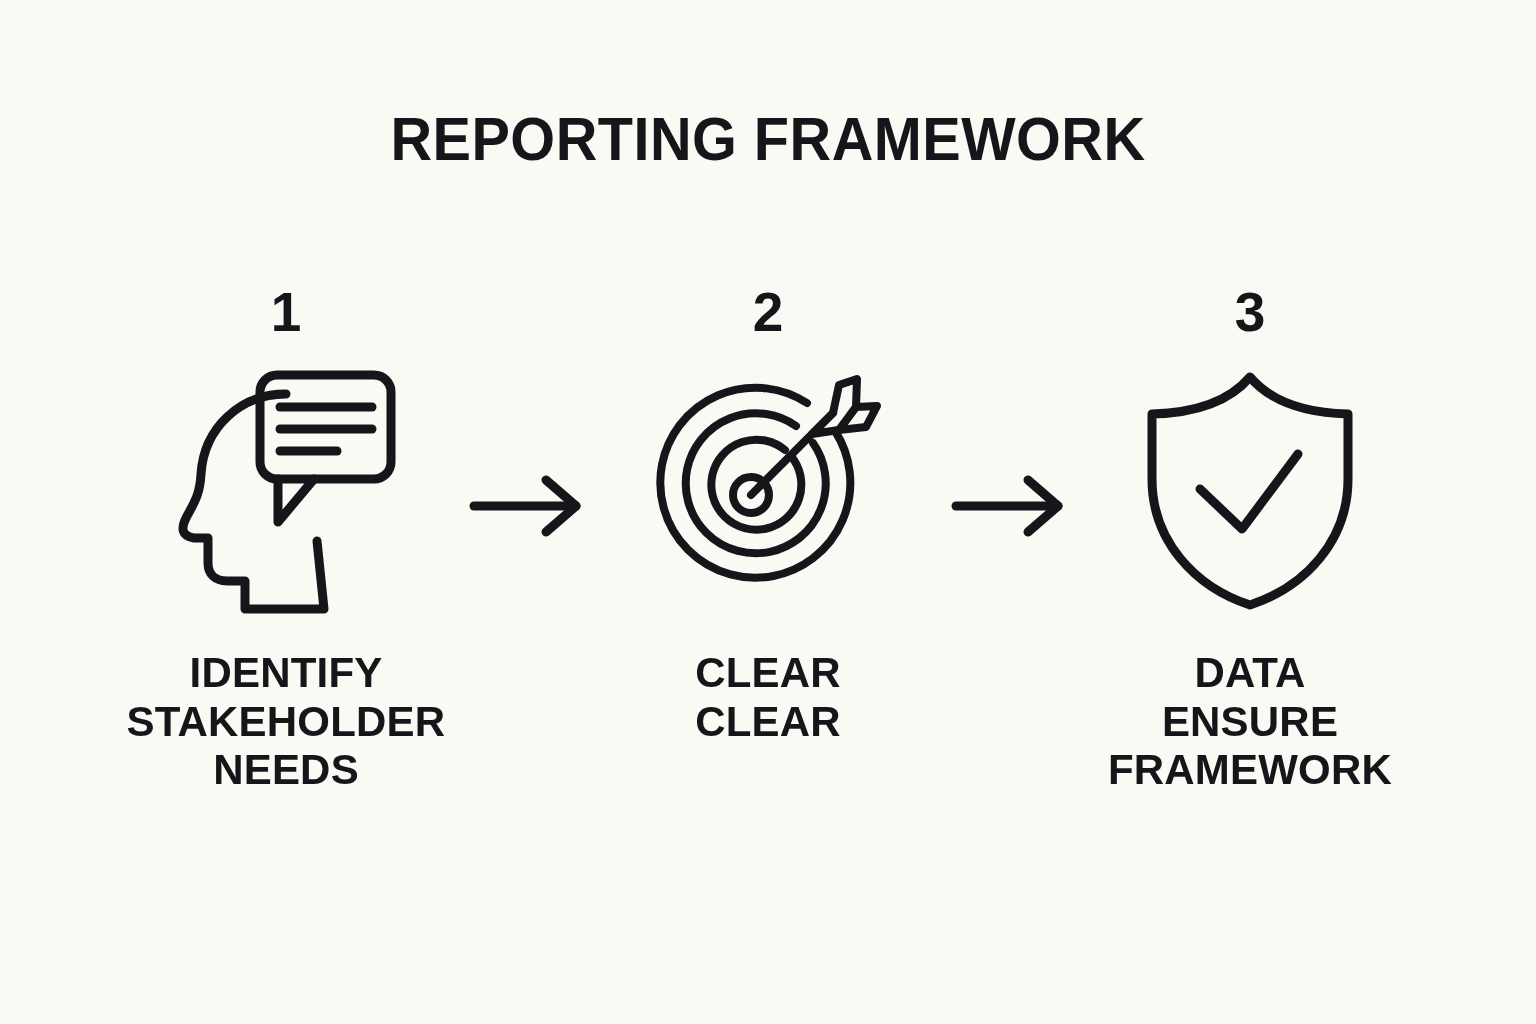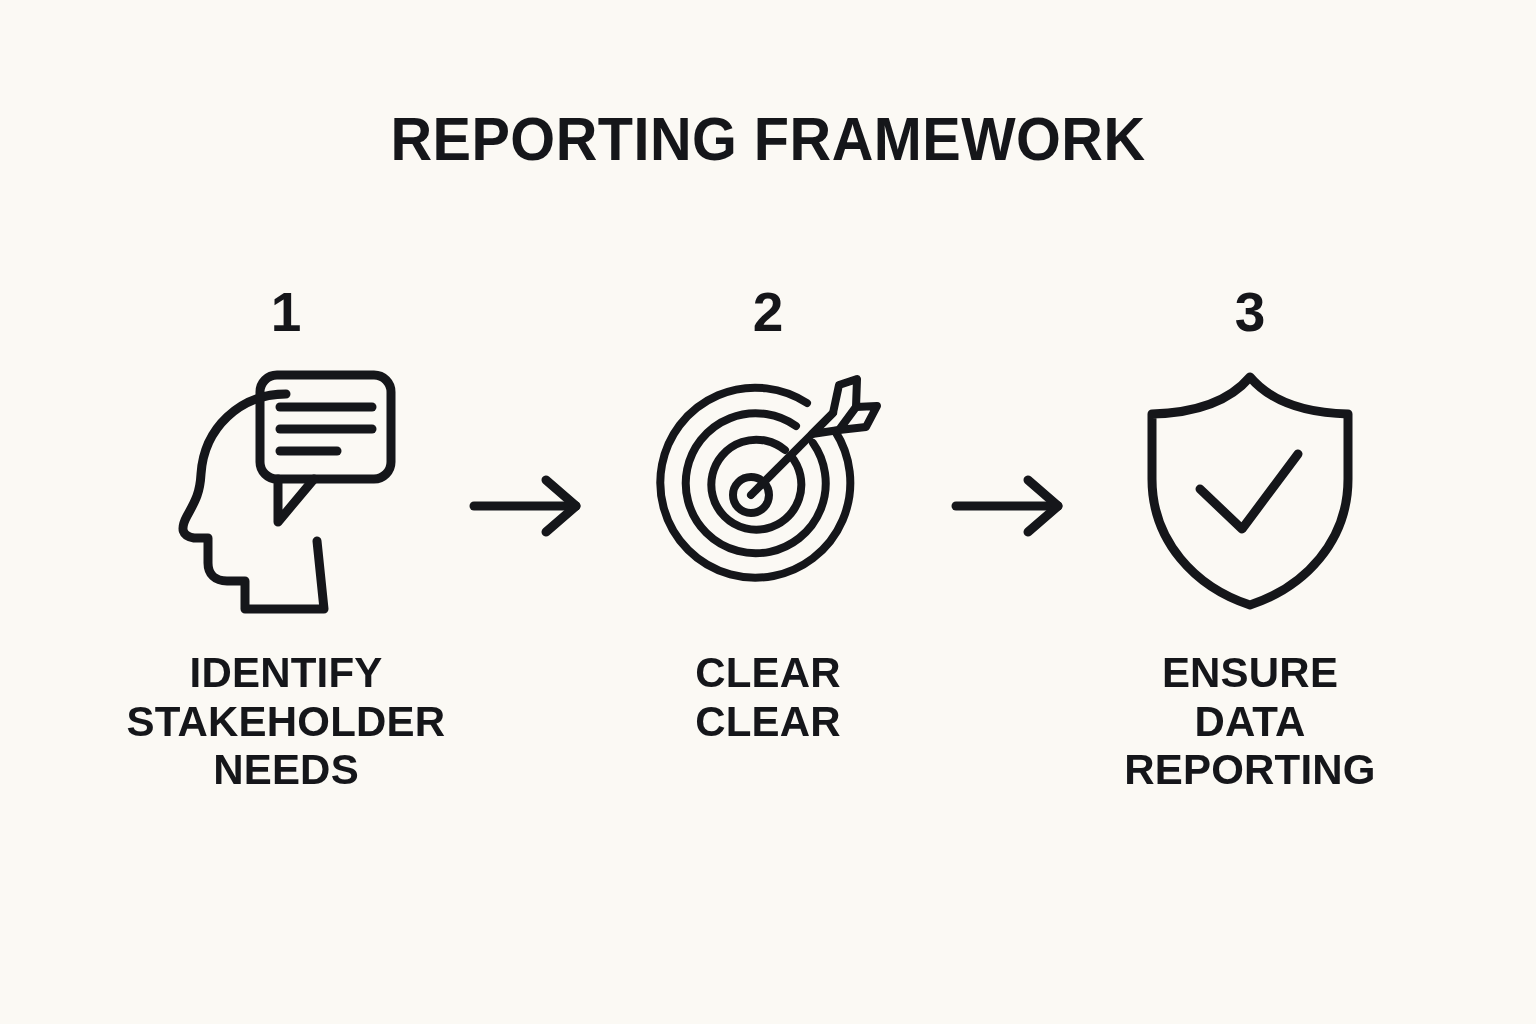--- a/index.html
+++ b/index.html
@@ -214,20 +214,20 @@
                    C 9 172, 52 218, 107 236
                    C 162 218, 205 172, 205 110
                    L 205 45
                    C 166 44, 129 34, 107 8 Z"></path>
 
           <polyline points="57,120 99,160 155,85"></polyline>
         </svg>
       </div>
 
       <div class="step-label">
+        <span class="line">DATA</span>
         <span class="line">ENSURE</span>
-        <span class="line">DATA</span>
-        <span class="line">REPORTING</span>
+        <span class="line">FRAMEWORK</span>
       </div>
     </div>
 
   </div>
 </div>
 
 </body></html>

